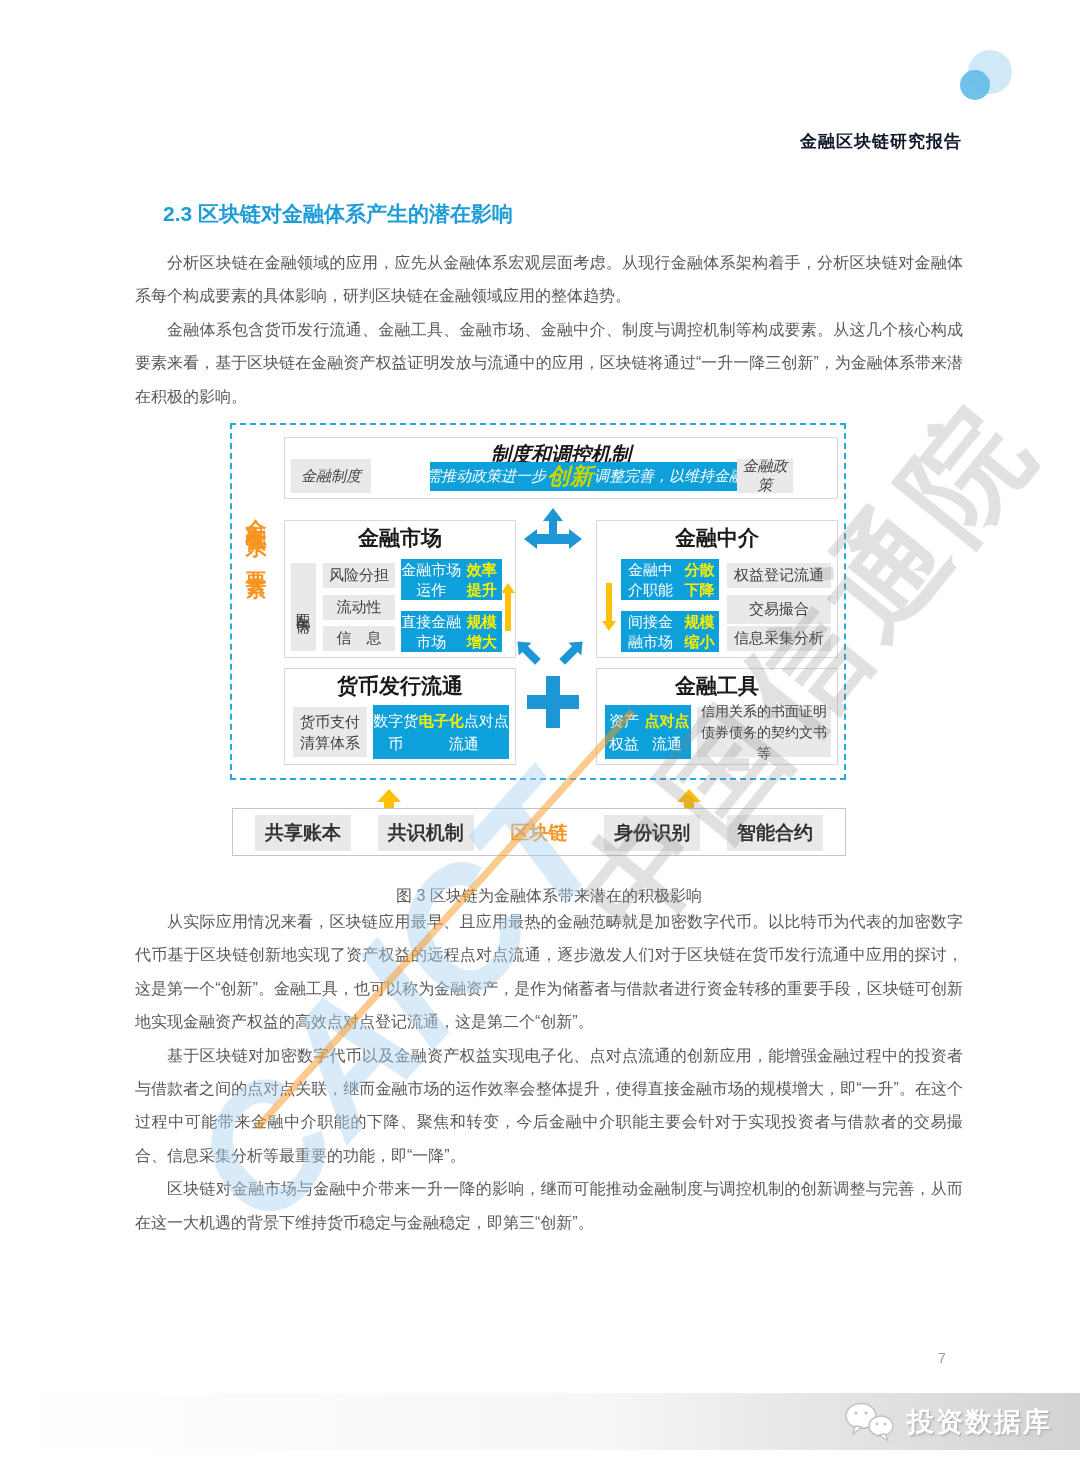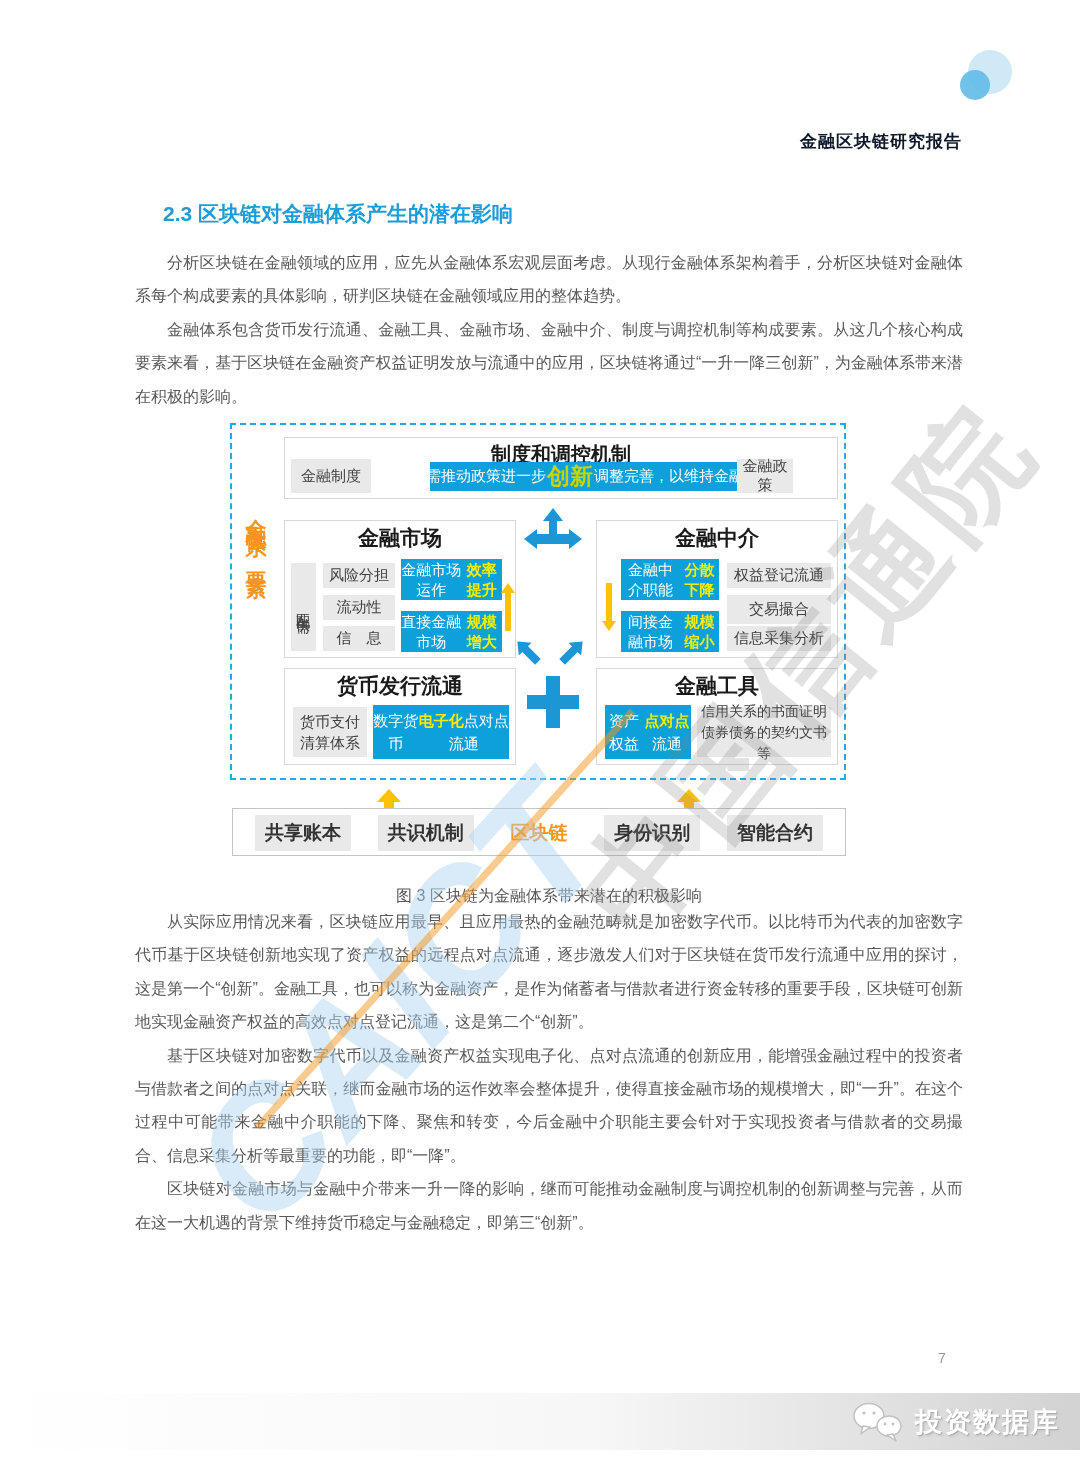--- a/index.html
+++ b/index.html
@@ -45,21 +45,21 @@
             transform:rotate(-48deg);transform-origin:0 0;}
   .wm-line{left:255px;top:1125px;width:560px;height:7px;background:rgba(246,150,30,0.5);
            transform:rotate(-48deg);transform-origin:0 0;position:absolute;pointer-events:none;}
   .wm-cn{left:545px;top:868px;font-size:118px;color:rgba(130,130,130,0.24);letter-spacing:10px;
          transform:rotate(-51deg);transform-origin:0 0;}
 
   
   .pagenum{position:absolute;left:938px;top:1350px;font-size:14px;color:#999;}
   .footer{position:absolute;left:0;top:1393px;width:1080px;height:57px;
           background:linear-gradient(90deg,#ffffff 0%,#f7f7f7 55%,#d2d2d2 100%);
-          display:flex;align-items:center;justify-content:flex-end;padding-right:20px;box-sizing:border-box;}
+          display:flex;align-items:center;justify-content:flex-end;padding-right:28px;box-sizing:border-box;}
   .footer-brand{font-size:27px;font-weight:bold;color:#fff;letter-spacing:2px;
                 text-shadow:1px 1px 1px #ababab,2px 2px 3px #c9c9c9;margin-left:10px;}
 
   svg{display:block;}
 </style>
 </head>
 <body>
 
 <div class="page">
 
@@ -70,21 +70,21 @@
   <div class="sec-title">2.3 区块链对金融体系产生的潜在影响</div>
 
   <div class="bodyblock" style="top:246px;">
     <p>分析区块链在金融领域的应用，应先从金融体系宏观层面考虑。从现行金融体系架构着手，分析区块链对金融体系每个构成要素的具体影响，研判区块链在金融领域应用的整体趋势。</p>
     <p>金融体系包含货币发行流通、金融工具、金融市场、金融中介、制度与调控机制等构成要素。从这几个核心构成要素来看，基于区块链在金融资产权益证明发放与流通中的应用，区块链将通过“一升一降三创新”，为金融体系带来潜在积极的影响。</p>
   </div>
 
   <div class="fig-dash"></div>
   <div class="side-label">金融体系5要素</div>
 
-  <div class="panel" style="left:284px;top:437px;width:554px;height:62px;">
+  <div class="panel" style="left:284px;top:437px;width:554px;height:62px;font-style:italic;">
     <div class="p-title">制度和调控机制</div>
     <div class="gbox" style="left:6px;top:21px;width:80px;height:34px;">金融制度</div>
     <div class="reg-blue">
       <span>需推动政策进一步</span>
         <span class="big">创新</span>
         <span>调整完善，以维持金融稳定</span>
     </div>
     <div class="gbox" style="left:452px;top:21px;width:56px;height:34px;">金融政策</div>
   </div>
 

